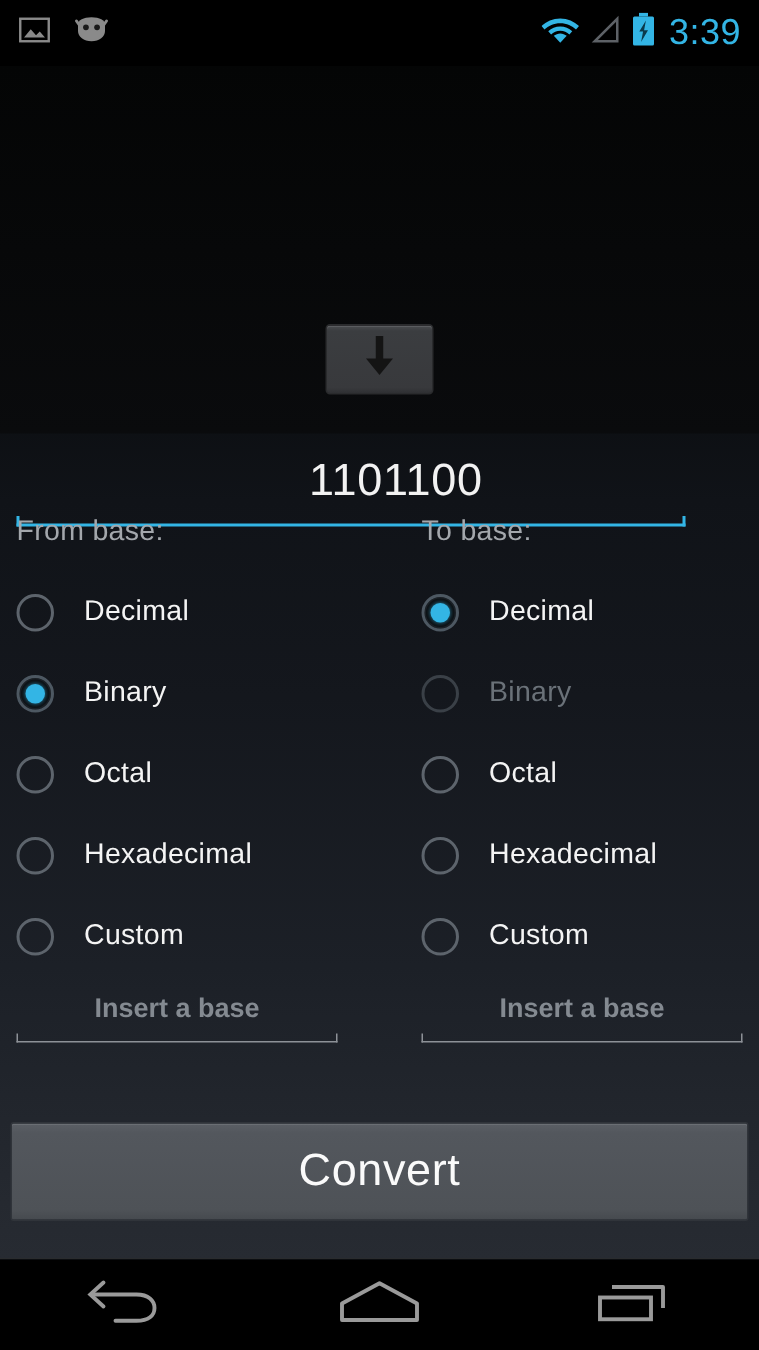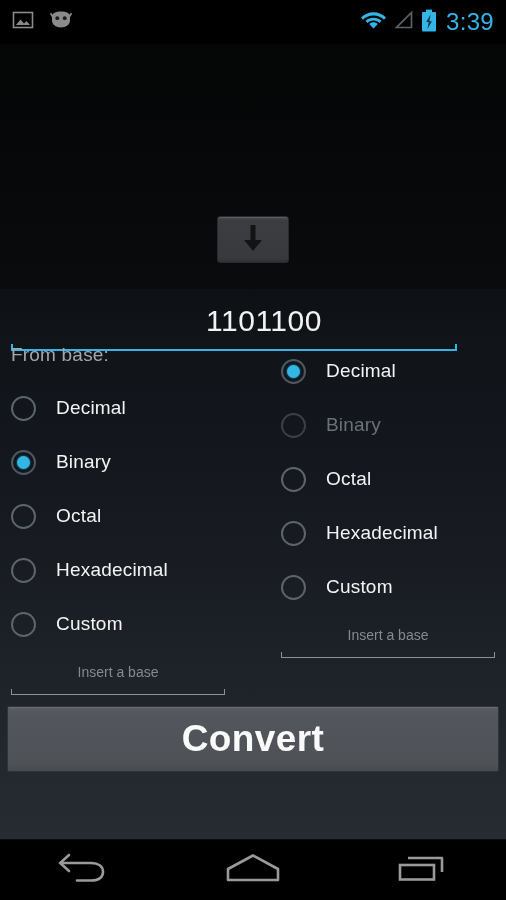--- a/index.html
+++ b/index.html
@@ -196,37 +196,37 @@
     position: relative;
     height: 38px;
     margin-top: 6px;
   }
   .custom-placeholder {
     position: absolute;
     left: 0; top: 2px;
     width: 100%;
     text-align: center;
     color: #848a91;
-    font-size: 14px;
-    font-weight: 400;
+    font-size: 18px;
+    font-weight: 700;
     line-height: 26px;
   }
 
   
   #convert-button {
     position: absolute;
-    left: 7px; top: 662px;
+    left: 7px; top: 704px;
     width: 492px; height: 66px;
     border-radius: 2px;
     background: linear-gradient(to bottom, #5b5f65 0%, #53575d 10%, #4e5257 90%, #464a4f 100%);
     border: 1px solid #30343a;
     box-shadow: inset 0 1px 0 rgba(255,255,255,0.10);
     color: #fafafa;
-    font-size: 37px;
-    font-weight: 700;
+    font-size: 30px;
+    font-weight: 400;
     display: flex;
     align-items: center;
     justify-content: center;
     letter-spacing: 0.4px;
   }
 
   
   #nav-bar {
     position: absolute;
     left: 0; top: 839px;
@@ -340,20 +340,21 @@
           <span class="radio-label">Custom</span>
         </div>
 
         <div class="custom-input">
           <span class="custom-placeholder">Insert a base</span>
           <span class="holo-underline grey"></span>
         </div>
       </div>
 
       <div class="base-col">
+        <div class="col-title">To base:</div>
 
         <div class="radio-row">
           <span class="radio checked"></span>
           <span class="radio-label">Decimal</span>
         </div>
 
         <div class="radio-row">
           <span class="radio dim"></span>
           <span class="radio-label dim">Binary</span>
         </div>

